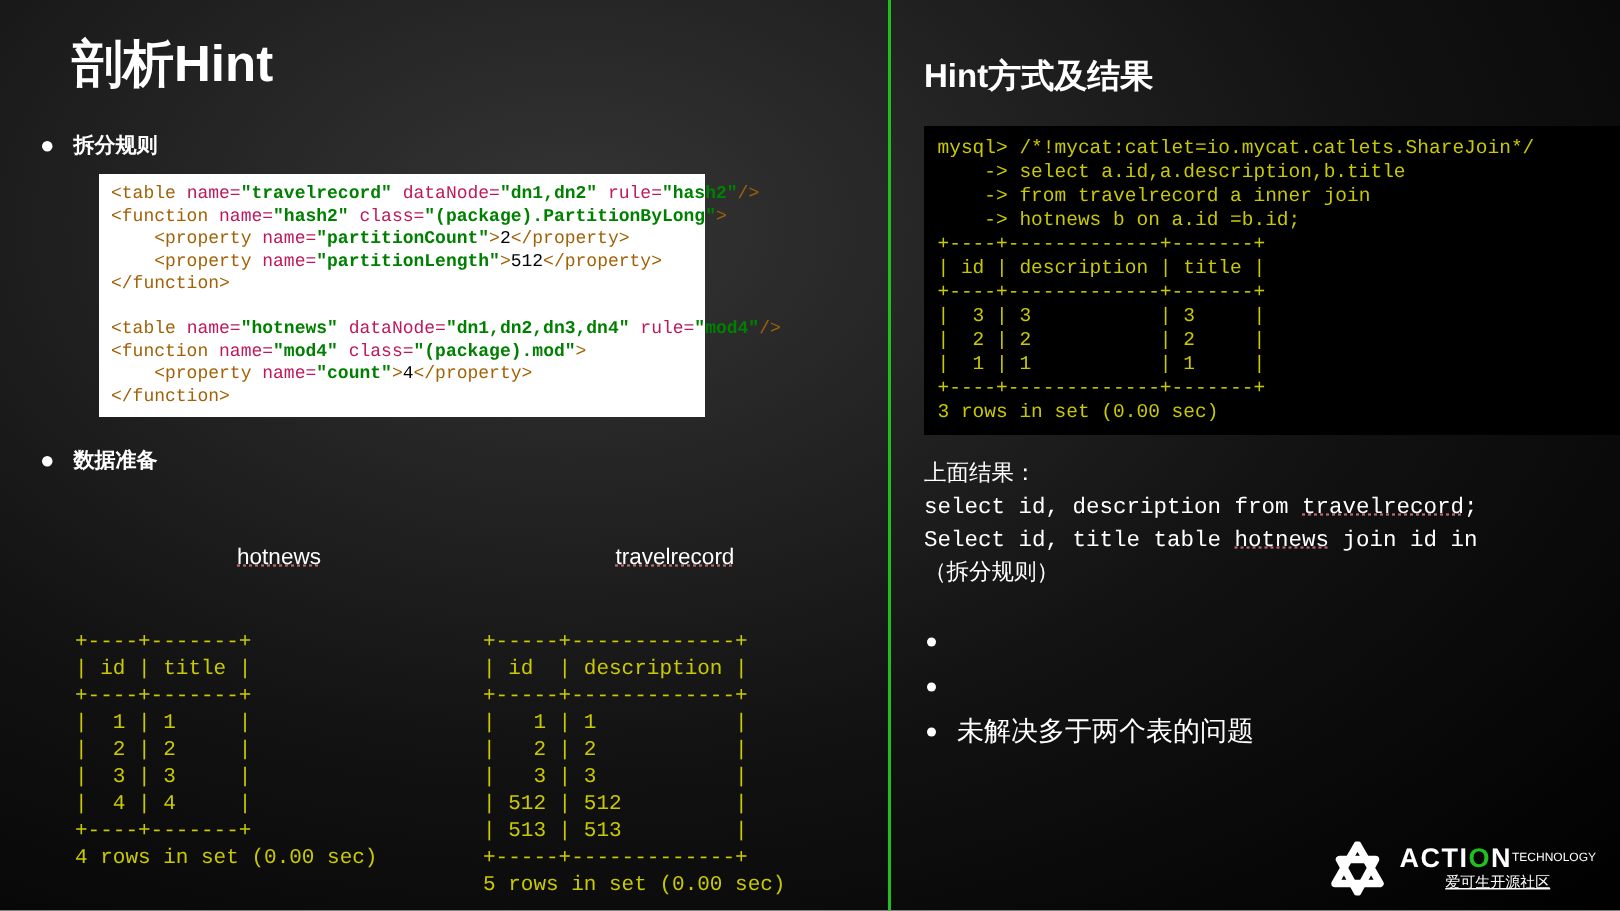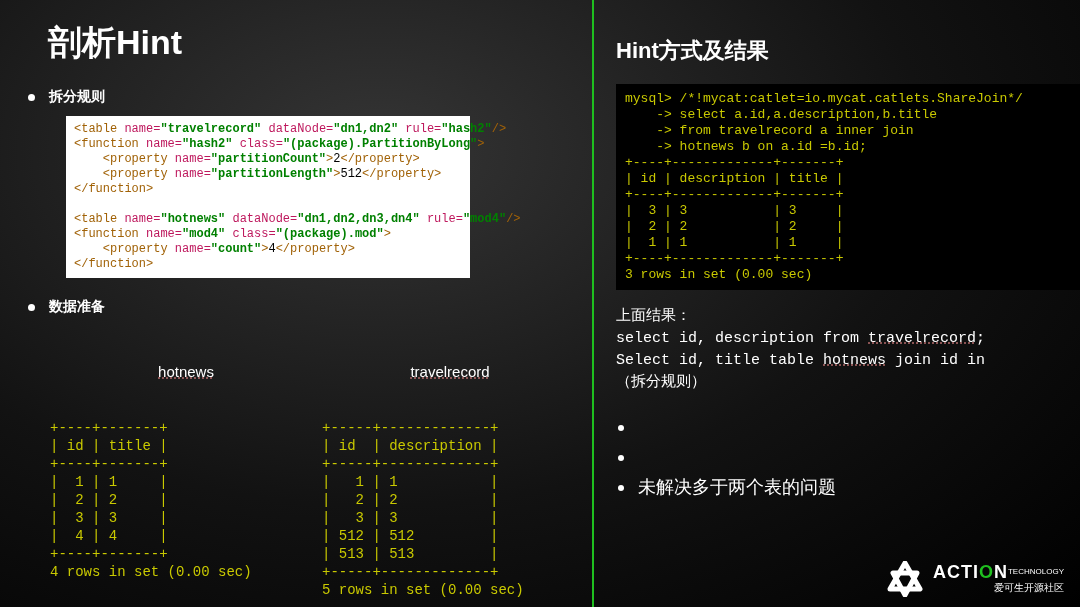--- a/index.html
+++ b/index.html
@@ -44,27 +44,27 @@
     background:#000;border:1px solid #000;width:480px;box-sizing:border-box;
     font-family:Consolas,"Courier New",monospace;font-size:13px;line-height:16px;
     color:#c9c900;padding:6px 8px;white-space:pre;margin-bottom:16px;
   }
   .impl{font-family:Consolas,"Courier New",monospace;font-size:15px;line-height:22px;white-space:pre-wrap;margin-bottom:18px;}
   .impl .u{text-decoration:underline dotted #b46b6b;}
   .bullets{font-size:18px;line-height:30px;}
   .bullets .dot{display:inline-block;width:6px;height:6px;border-radius:50%;background:#fff;vertical-align:middle;margin:0 14px 0 2px;}
 
   
-  .logo{position:absolute;right:16px;bottom:10px;text-align:right;color:#fff;}
+  .logo{position:absolute;right:16px;bottom:10px;text-align:center;color:#fff;}
   .logo .mark{display:inline-block;vertical-align:middle;margin-right:6px;}
   .logo svg{display:block;}
   .logo .text{display:inline-block;vertical-align:middle;}
   .logo .line1{font-size:18px;font-weight:900;letter-spacing:1px;line-height:18px;}
   .logo .sup{font-size:8px;font-weight:normal;vertical-align:top;letter-spacing:0;}
-  .logo .line2{font-size:10px;letter-spacing:0;}
+  .logo .line2{font-size:10px;letter-spacing:0;text-decoration:underline;}
   .logo .o{color:#1fbf1f;}
 </style>
 </head>
 <body>
 
 <div class="slide">
 
   <div class="col-left">
     <div class="title">剖析Hint</div>
 

